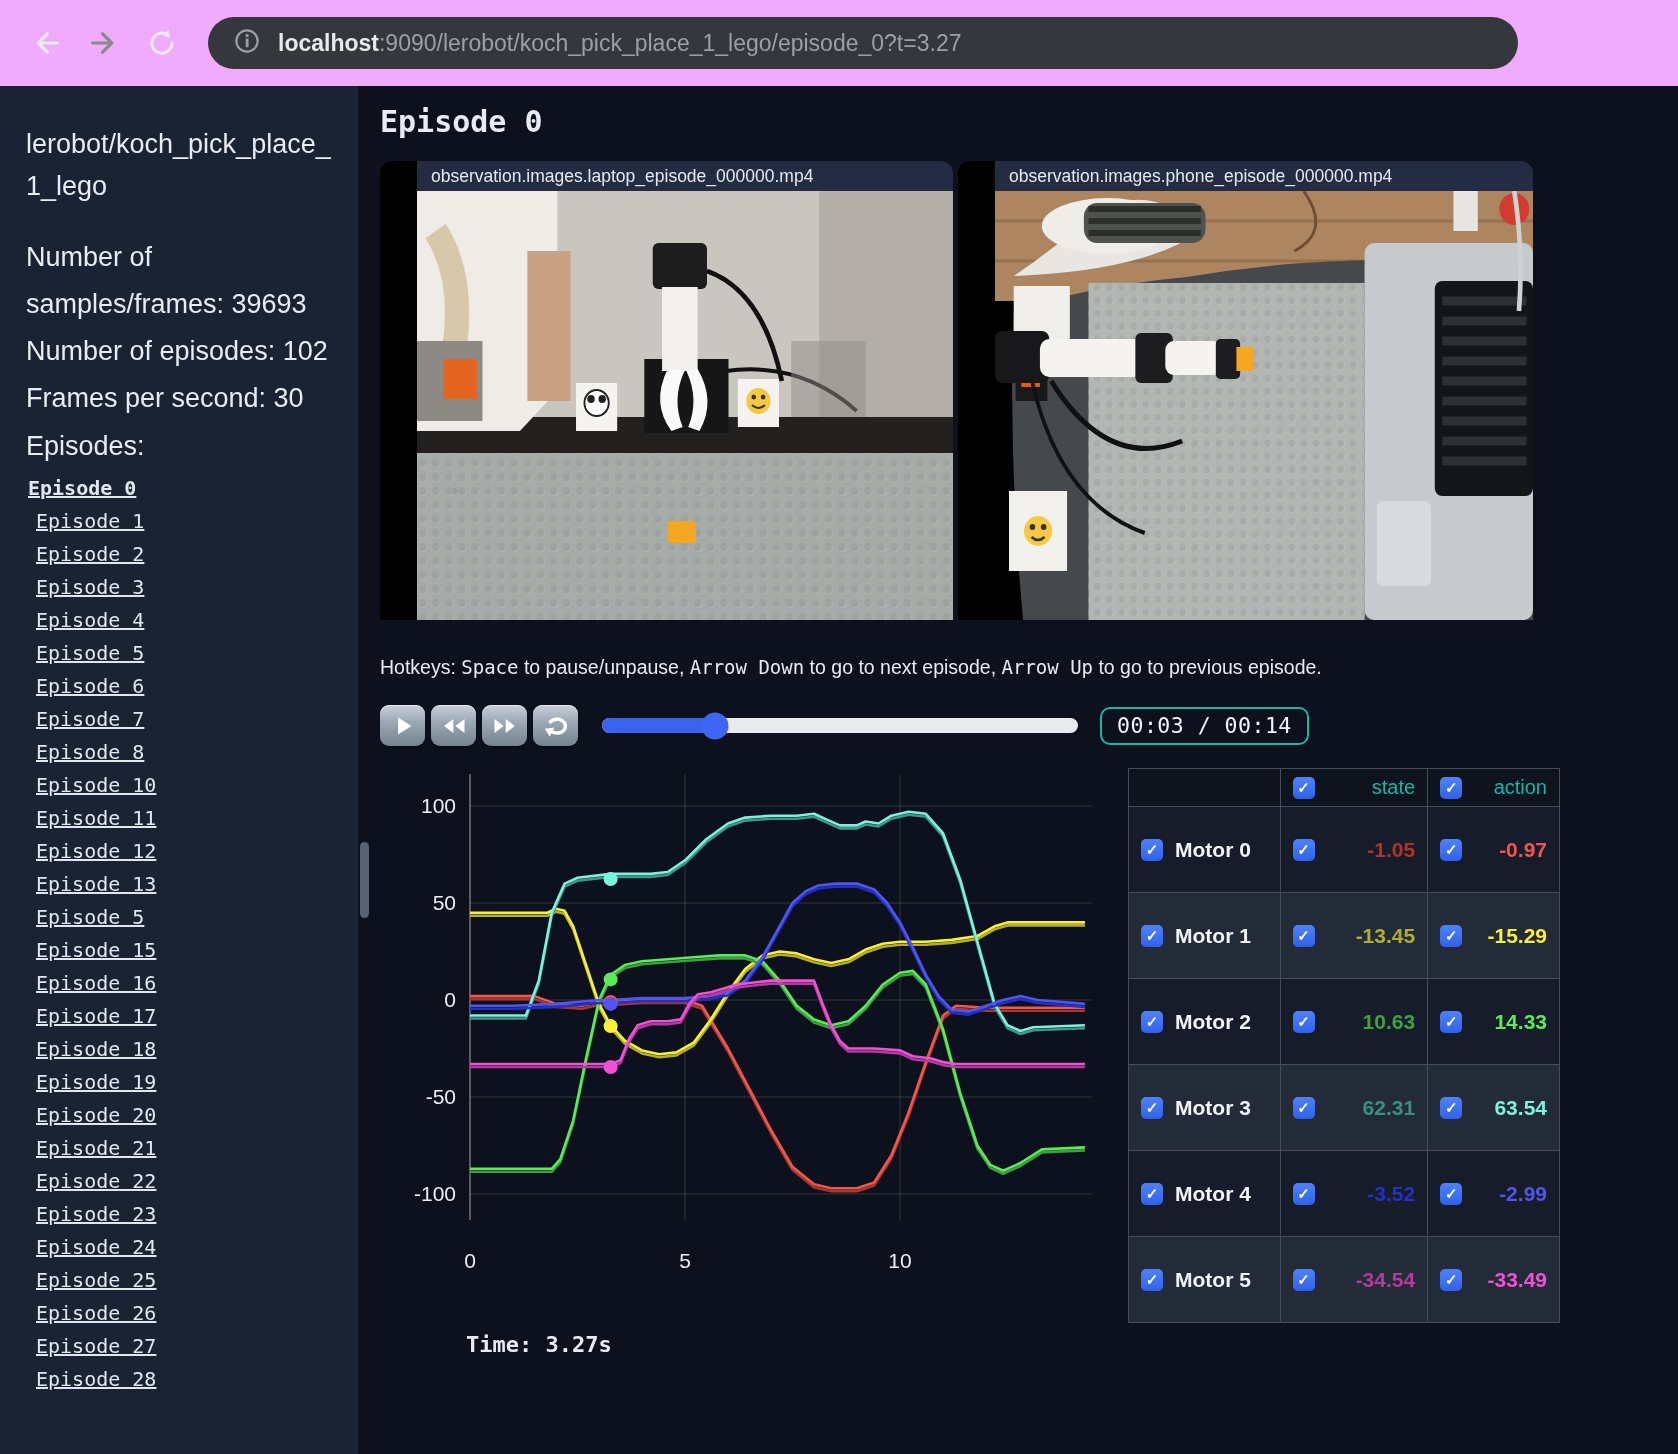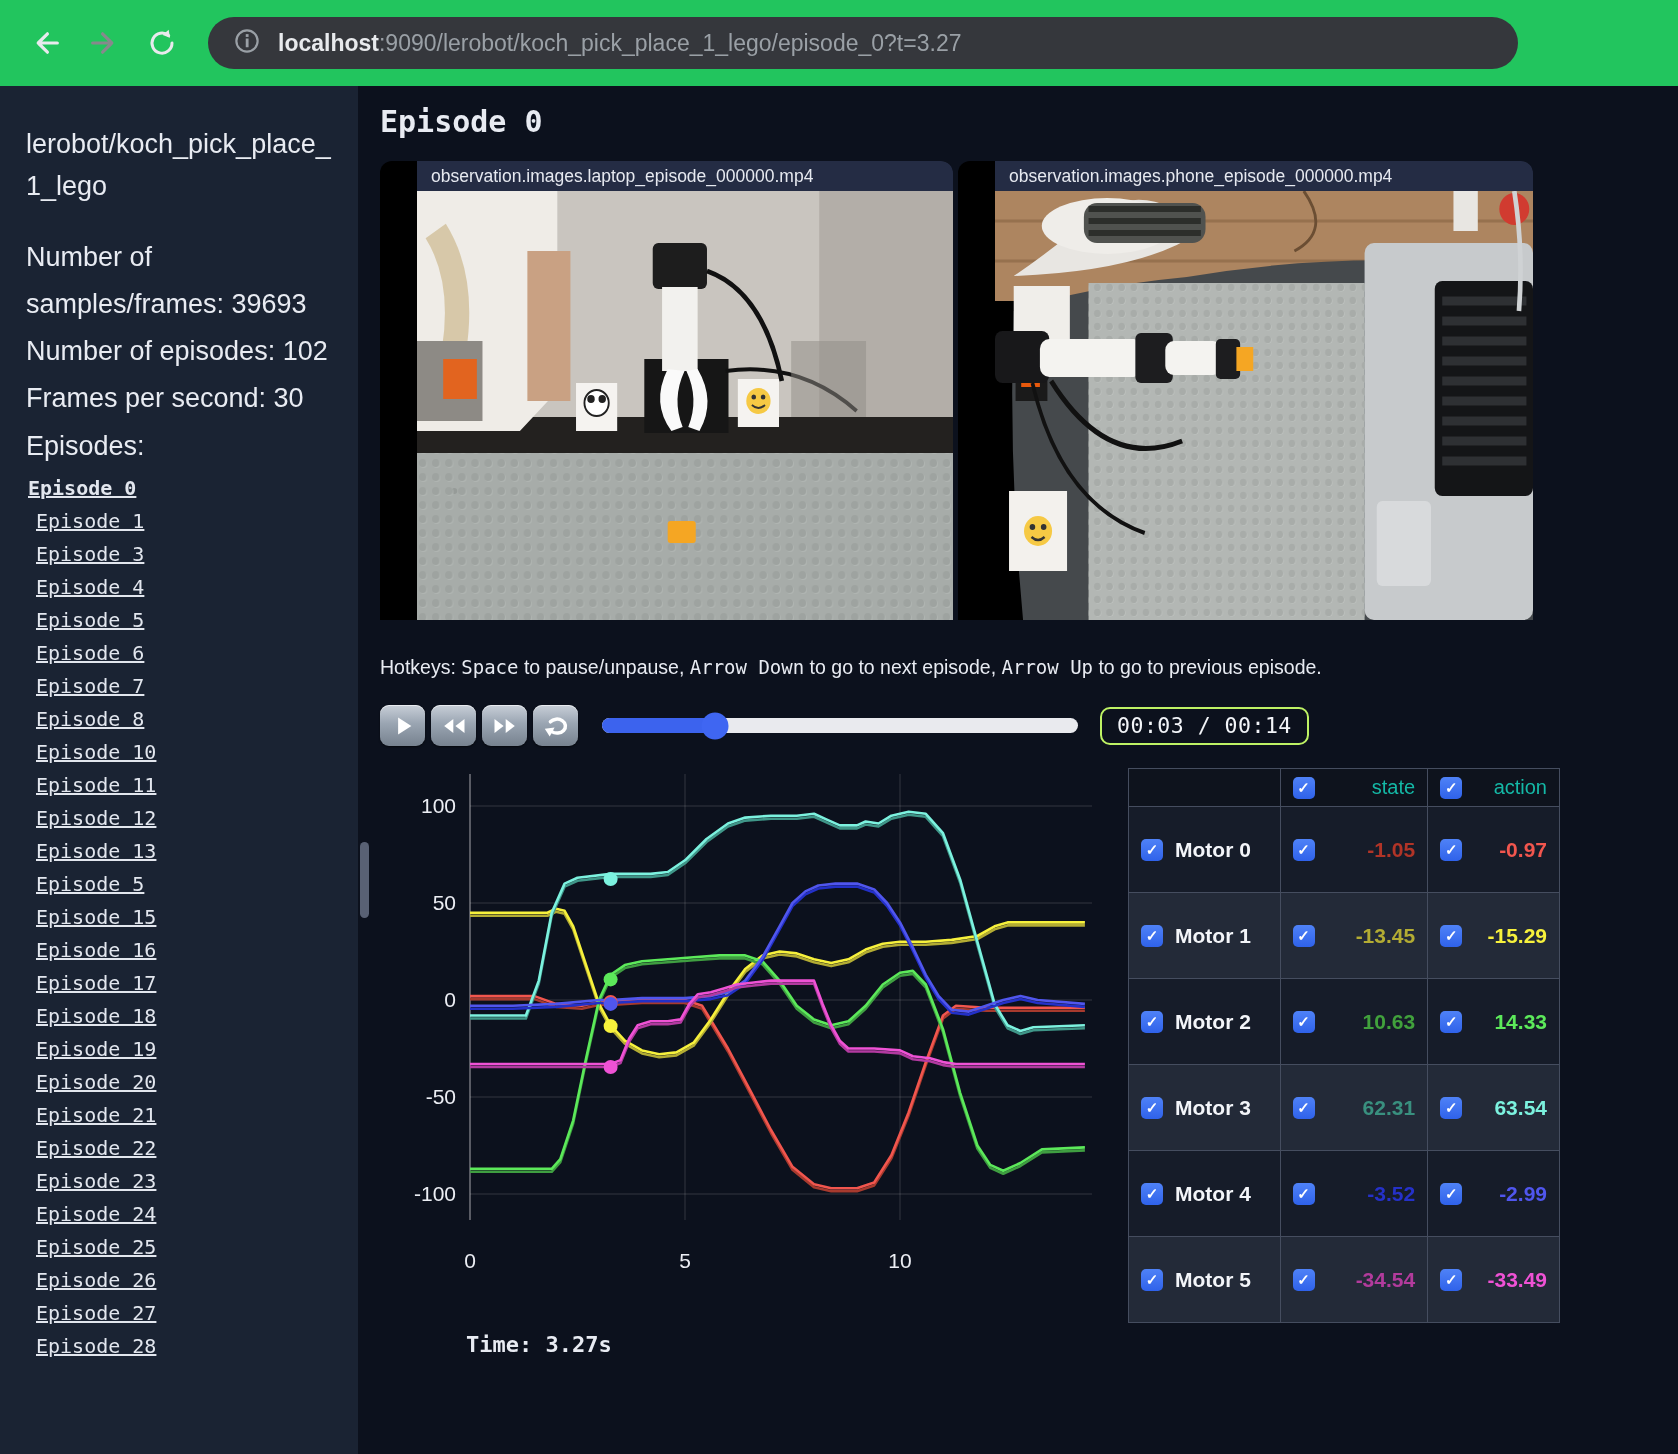--- a/index.html
+++ b/index.html
@@ -1,21 +1,21 @@
 <!DOCTYPE html>
 <html><head>
 <meta charset="utf-8">
 <style>
   * { margin:0; padding:0; box-sizing:border-box; }
   html,body { width:1678px; height:1454px; overflow:hidden; background:#0c111d;
     font-family:"Liberation Sans", sans-serif; color:#e8ebf2; }
   .mono { font-family:"DejaVu Sans Mono", monospace; }
 
   
-  .browser-bar { height:86px; background:#22c55e; display:flex; align-items:center; padding:0 18px 0 22px; gap:10px; }
+  .browser-bar { height:86px; background:#f0abfc; display:flex; align-items:center; padding:0 18px 0 22px; gap:10px; }
   .nav-icon { width:48px; height:48px; display:flex; align-items:center; justify-content:center; border-radius:50%; flex:none; }
   .address-pill { flex:1; max-width:1310px; height:52px; background:#35373c; border-radius:26px; display:flex; align-items:center; padding:0 24px; gap:16px; margin-left:12px; }
   .url { font-size:23px; color:#9aa0a6; white-space:nowrap; overflow:hidden; }
   .url b { color:#e8eaed; font-weight:600; }
 
   
   .app { display:flex; height:1368px; }
   .sidebar { width:358px; flex:none; background:#1a2333; padding:38px 20px 0 26px; overflow:hidden; }
   .sidebar h2 { font-size:27px; font-weight:400; line-height:1.55; word-break:break-all; margin-bottom:26px; }
   .stats { font-size:27px; line-height:1.75; }
@@ -41,21 +41,21 @@
   .hotkeys .mono { font-size:19px; }
 
   
   .controls { margin-top:26px; display:flex; align-items:center; }
   .pbtn { width:45px; height:41px; border-radius:9px; border:none; margin-right:6px; cursor:pointer;
     background:linear-gradient(180deg,#c8cfd8 0%,#9aa5b2 45%,#77828f 100%); box-shadow:inset 0 1px 0 rgba(255,255,255,.6), 0 1px 2px rgba(0,0,0,.6);
     display:flex; align-items:center; justify-content:center; }
   .slider { position:relative; width:476px; height:15px; margin:0 22px 0 18px; border-radius:8px; background:#e9eaee; }
   .slider .fill { position:absolute; left:0; top:0; height:100%; border-radius:8px; background:#3c63ee; }
   .slider .thumb { position:absolute; top:50%; width:27px; height:27px; border-radius:50%; background:#3f66f2; transform:translate(-50%,-50%); }
-  .time-badge { font-family:"DejaVu Sans Mono", monospace; font-size:21.5px; padding:4px 15px 5px; border:2px solid #bef264; border-radius:10px; color:#f2f4f8; letter-spacing:.5px; }
+  .time-badge { font-family:"DejaVu Sans Mono", monospace; font-size:21.5px; padding:4px 15px 5px; border:2px solid #14b8a6; border-radius:10px; color:#f2f4f8; letter-spacing:.5px; }
 
   
   .bottom { margin-top:22px; display:flex; align-items:flex-start; }
   .chart-wrap { width:730px; flex:none; }
   .grid { stroke:rgba(255,255,255,.16); stroke-width:1; }
   .axis { stroke:rgba(255,255,255,.35); stroke-width:1.5; }
   .ytick { fill:#eceef4; font-size:21px; text-anchor:end; font-family:"Liberation Sans",sans-serif; }
   .xtick { fill:#eceef4; font-size:21px; text-anchor:middle; font-family:"Liberation Sans",sans-serif; }
   .time-label { margin:12px 0 0 86px; font-family:"DejaVu Sans Mono", monospace; font-size:22px; font-weight:700; }
 
@@ -110,20 +110,21 @@
     <h2>lerobot/koch_pick_place_1_lego</h2>
     <div class="stats">
       <div>Number of samples/frames: 39693</div>
       <div>Number of episodes: 102</div>
       <div>Frames per second: 30</div>
       <div>Episodes:</div>
     </div>
     <ul class="ep-list" id="episode-list">
         <li class="active">Episode 0</li>
         <li>Episode 1</li>
+        <li>Episode 2</li>
         <li>Episode 3</li>
         <li>Episode 4</li>
         <li>Episode 5</li>
         <li>Episode 6</li>
         <li>Episode 7</li>
         <li>Episode 8</li>
         <li>Episode 10</li>
         <li>Episode 11</li>
         <li>Episode 12</li>
         <li>Episode 13</li>

